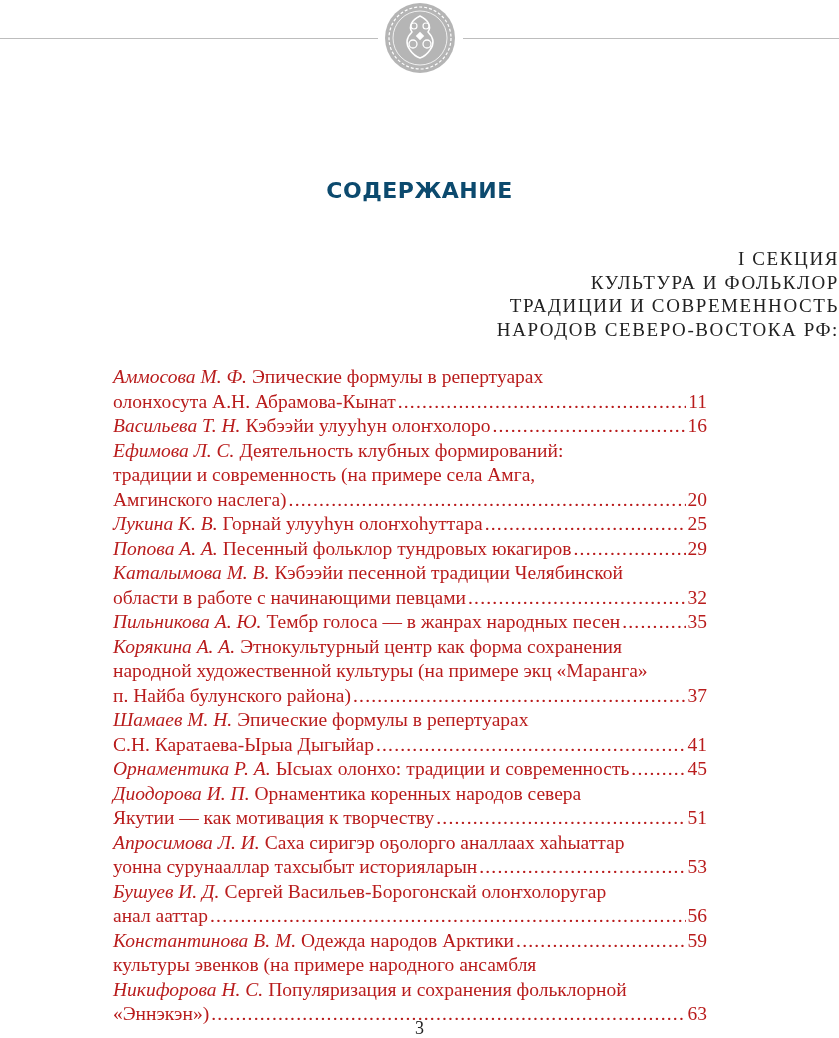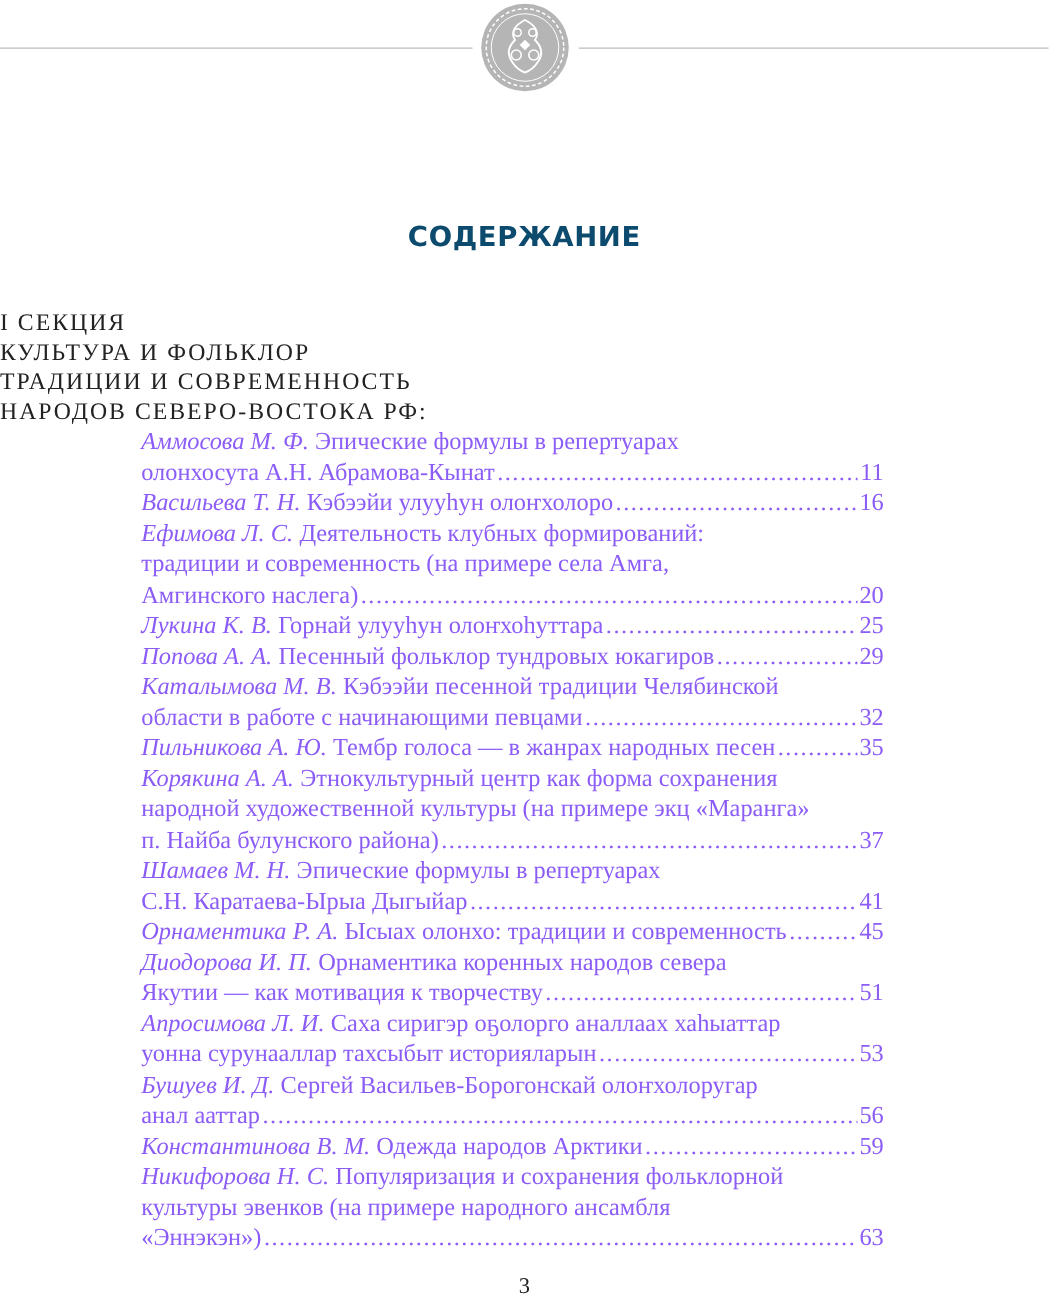--- a/index.html
+++ b/index.html
@@ -3,24 +3,24 @@
 <meta charset="utf-8">
 <style>
   html, body { margin: 0; padding: 0; background: #ffffff; }
   body { width: 839px; height: 1038px; position: relative; overflow: hidden; color: #222222; }
   .rule { position: absolute; top: 38px; height: 1px; background: #bdbdbd; }
   .rule.left { left: 0; width: 378px; }
   .rule.right { left: 463px; width: 376px; }
   .emblem { position: absolute; left: 378px; top: 2px; width: 84px; height: 72px; }
   .title { position: absolute; top: 178px; left: 0; width: 839px; text-align: center;
     font-family: "DejaVu Sans", sans-serif; font-weight: bold; font-size: 22px; letter-spacing: 0.5px; color: #0c4a6e; }
-  .section { position: absolute; top: 247px; left: 0; width: 839px; text-align: left;
+  .section { position: absolute; top: 247px; left: 0; width: 839px; text-align: right;
     font-family: "Liberation Serif", serif; font-size: 19px; line-height: 23.5px; letter-spacing: 1.6px; color: #222; }
-  .toc { position: absolute; top: 342px; left: 113px; width: 594px;
-    font-family: "Liberation Serif", serif; font-size: 19.5px; line-height: 24.5px; color: #8b5cf6; }
+  .toc { position: absolute; top: 365px; left: 113px; width: 594px;
+    font-family: "Liberation Serif", serif; font-size: 19.5px; line-height: 24.5px; color: #b91c1c; }
   .line { display: flex; white-space: nowrap; }
   .author { font-style: italic; margin-right: 5px; }
   .dots { flex: 1; overflow: hidden; letter-spacing: 1.2px; margin: 0 2px; }
   .dots::after { content: "..................................................................................................................................................................................................................."; }
   .page { text-align: center; }
   .pagenum { position: absolute; top: 1018px; left: 0; width: 839px; text-align: center;
     font-family: "Liberation Serif", serif; font-size: 18px; color: #222; }
 </style>
 </head>
 <body>
@@ -188,27 +188,27 @@
     <div>
       <div class="line">
         <span class="author">Константинова В. М.</span>
         <span>Одежда народов Арктики</span>
         <span class="dots"></span>
         <span class="page">59</span>
       </div>
     </div>
     <div>
       <div class="line">
+        <span>культуры эвенков (на примере народного ансамбля</span>
+      </div>
+      <div class="line">
         <span class="author">Никифорова Н. С.</span>
         <span>Популяризация и сохранения фольклорной</span>
       </div>
       <div class="line">
-        <span>культуры эвенков (на примере народного ансамбля</span>
-      </div>
-      <div class="line">
         <span>«Эннэкэн»)</span>
         <span class="dots"></span>
         <span class="page">63</span>
       </div>
     </div>
   </div>
 
 <div class="pagenum">3</div>
 
 </body></html>

